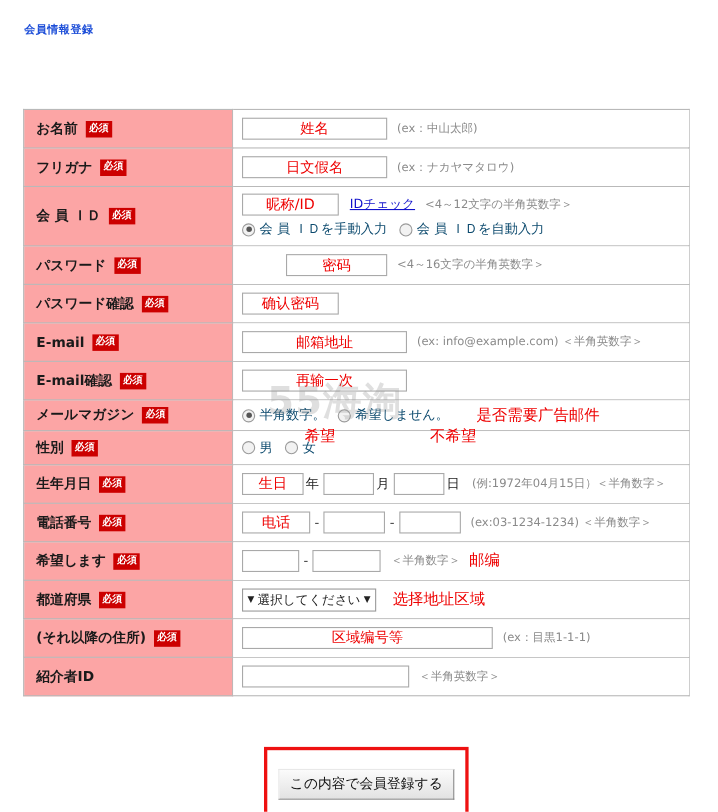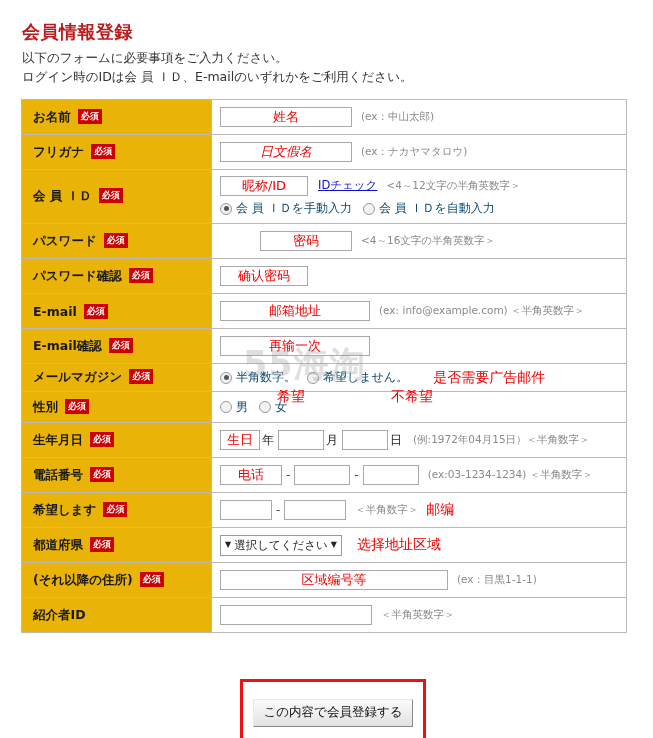--- a/index.html
+++ b/index.html
@@ -16,23 +16,23 @@
     overflow: hidden;
   }
 
   .page { position: relative; width: 653px; height: 738px; }
 
   
   .page-title {
     position: absolute;
     left: 22px;
     top: 20px;
-    font-size: 18px;
+    font-size: 10px;
     font-weight: bold;
-    color: #b91c1c;
+    color: #1d4ed8;
     letter-spacing: 0.5px;
   }
   .intro {
     position: absolute;
     left: 22px;
     top: 48px;
     font-size: 12.5px;
     line-height: 19px;
     color: #333333;
     white-space: pre;
@@ -64,21 +64,21 @@
     z-index: 2;
   }
   .form-table td {
     border: 1px solid #b9b9b9;
     padding: 0;
     vertical-align: middle;
     background: #ffffff;
   }
   .form-table td.lbl {
     width: 178px;
-    background: #eab308;
+    background: #fca5a5;
     padding: 0 0 0 11px;
     font-size: 12.5px;
     font-weight: bold;
     color: #1a1a1a;
     white-space: nowrap;
   }
   .form-table td.val {
     padding: 0 0 0 8px;
     position: relative;
   }
@@ -221,22 +221,20 @@
     white-space: nowrap;
   }
 </style>
 </head>
 <body>
 
 <div class="page">
 
   <div class="page-title">会員情報登録</div>
 
-  <div class="intro"><span>以下のフォームに必要事項をご入力ください。</span>
-<span>ログイン時のIDは会 員 ＩＤ、E-mailのいずれかをご利用ください。</span></div>
 
   <div class="watermark">55海淘</div>
 
   <table class="form-table">
     <tbody>
 
       <tr>
         <td class="lbl">
           <span>お名前</span><span class="req">必須</span>
         </td>
@@ -247,21 +245,21 @@
           </div>
         </td>
       </tr>
 
       <tr>
         <td class="lbl">
           <span>フリガナ</span><span class="req">必須</span>
         </td>
         <td class="val">
           <div class="rowbox">
-            <input class="tb" style="width: 132px; font-style: italic;" value="日文假名">
+            <input class="tb" style="width: 132px;" value="日文假名">
             <span class="hint">(ex：ナカヤマタロウ)</span>
           </div>
         </td>
       </tr>
 
       <tr>
         <td class="lbl">
           <span>会 員 ＩＤ</span><span class="req">必須</span>
         </td>
         <td class="val">
@@ -353,21 +351,21 @@
           </div>
         </td>
       </tr>
 
       <tr>
         <td class="lbl">
           <span>生年月日</span><span class="req">必須</span>
         </td>
         <td class="val">
           <div class="rowbox">
-            <input class="tb" style="width: 40px; text-align: center;" value="生日">
+            <input class="tb" style="width: 56px; text-align: center;" value="生日">
             <span class="unit">年</span>
             <input class="tb blank" style="width: 46px;" value="">
             <span class="unit">月</span>
             <input class="tb blank" style="width: 46px;" value="">
             <span class="unit">日</span>
             <span class="hint tight">(例:1972年04月15日）＜半角数字＞</span>
           </div>
         </td>
       </tr>
 

